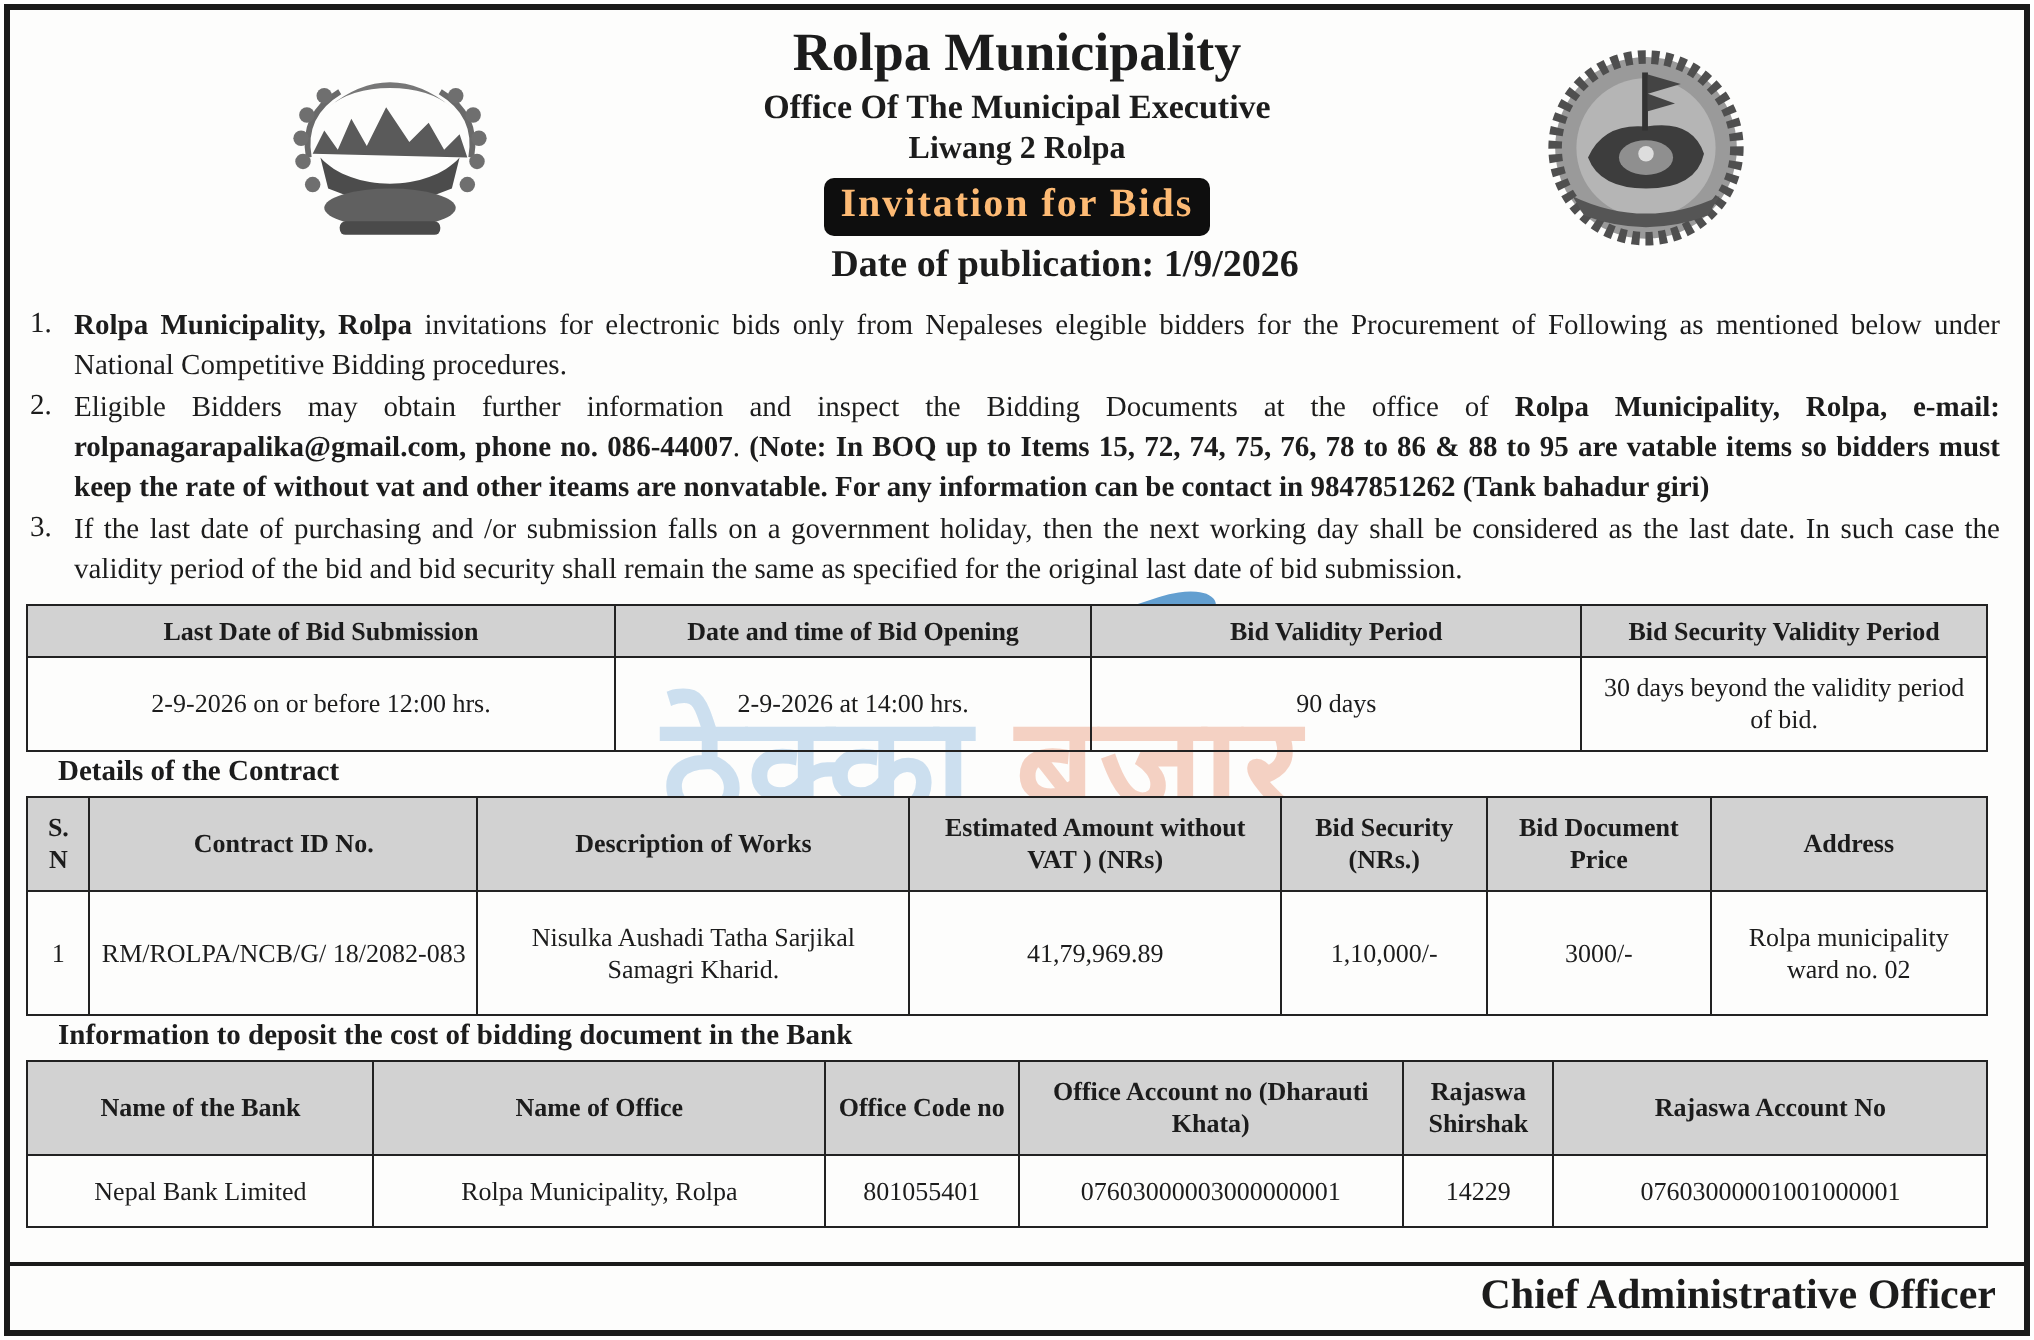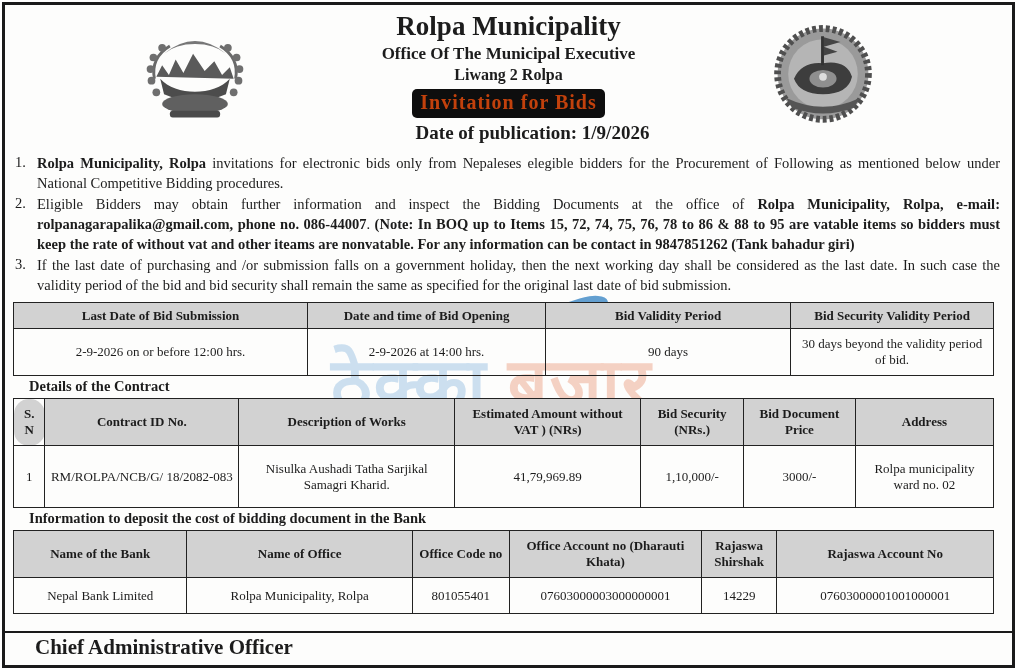--- a/index.html
+++ b/index.html
@@ -34,21 +34,21 @@
   
   .header { position:relative; height:146px; padding-top:7px; text-align:center; }
   .logo { position:absolute; top:13px; width:116px; height:108px; }
   .logo.left { left:132px; }
   .logo.right { left:760px; }
   .muni-title { font-size:27px; font-weight:bold; line-height:1.1; }
   .office-line { font-size:17px; font-weight:bold; margin-top:2px; }
   .addr-line { font-size:16px; font-weight:bold; margin-top:2px; }
   .badge-row { margin-top:5px; }
   .badge {
-    display:inline-block; background:#0e0e0e; color:#c2410c;
+    display:inline-block; background:#0e0e0e; color:#fdba74;
     font-size:20px; font-weight:bold; padding:2px 8px 4px;
     border-radius:5px; letter-spacing:1px;
   }
   .pub-date { font-size:19px; font-weight:bold; margin-top:4px;margin-left:48px; }
 
   
   .notices { padding:2px 12px 4px 10px; }
   .notice { display:flex; margin-bottom:1px; }
   .notice .num { width:22px; flex:none; font-size:14.5px; padding-top:1px; }
   .notice .ntext { flex:1; font-size:14.5px; line-height:1.38; text-align:justify; }
@@ -61,32 +61,32 @@
   th { background:#d2d2d2; font-weight:bold; }
   td { background:transparent; }
   .section-label { font-size:14.5px; font-weight:bold; padding:2px 0 1px 24px; }
 
   .t1 th { height:26px; }
   .t1 td { height:47px; }
   .t1 .c0{width:30%;} .t1 .c1{width:24.3%;} .t1 .c2{width:25%;} .t1 .c3{width:20.7%;}
 
   .t2 th { height:47px; }
   .t2 td { height:62px; }
-  .t2 .c0{width:3.2%;border-radius:15px;} .t2 .c1{width:19.8%;} .t2 .c2{width:22%;} .t2 .c3{width:19%;}
+  .t2 .c0{width:3.2%;} .t2 .c1{width:19.8%;} .t2 .c2{width:22%;} .t2 .c3{width:19%;}
   .t2 .c4{width:10.5%;} .t2 .c5{width:11.4%;} .t2 .c6{width:14.1%;}
 
   .t3 th { height:47px; }
   .t3 td { height:36px; }
   .t3 .c0{width:17.7%;} .t3 .c1{width:23%;} .t3 .c2{width:9.9%;} .t3 .c3{width:19.6%;}
   .t3 .c4{width:7.7%;} .t3 .c5{width:22.1%;}
 
   
   .footer {
     margin-top:auto; border-top:2.5px solid #1a1a1a;
-    padding:2px 30px 5px;
+    text-align:right; padding:2px 14px 5px;
     font-size:21px; font-weight:bold;
   }
 </style>
 </head>
 <body>
 
 <div class="doc">
 
   <div class="wm-drop"></div>
   <div class="watermark">

